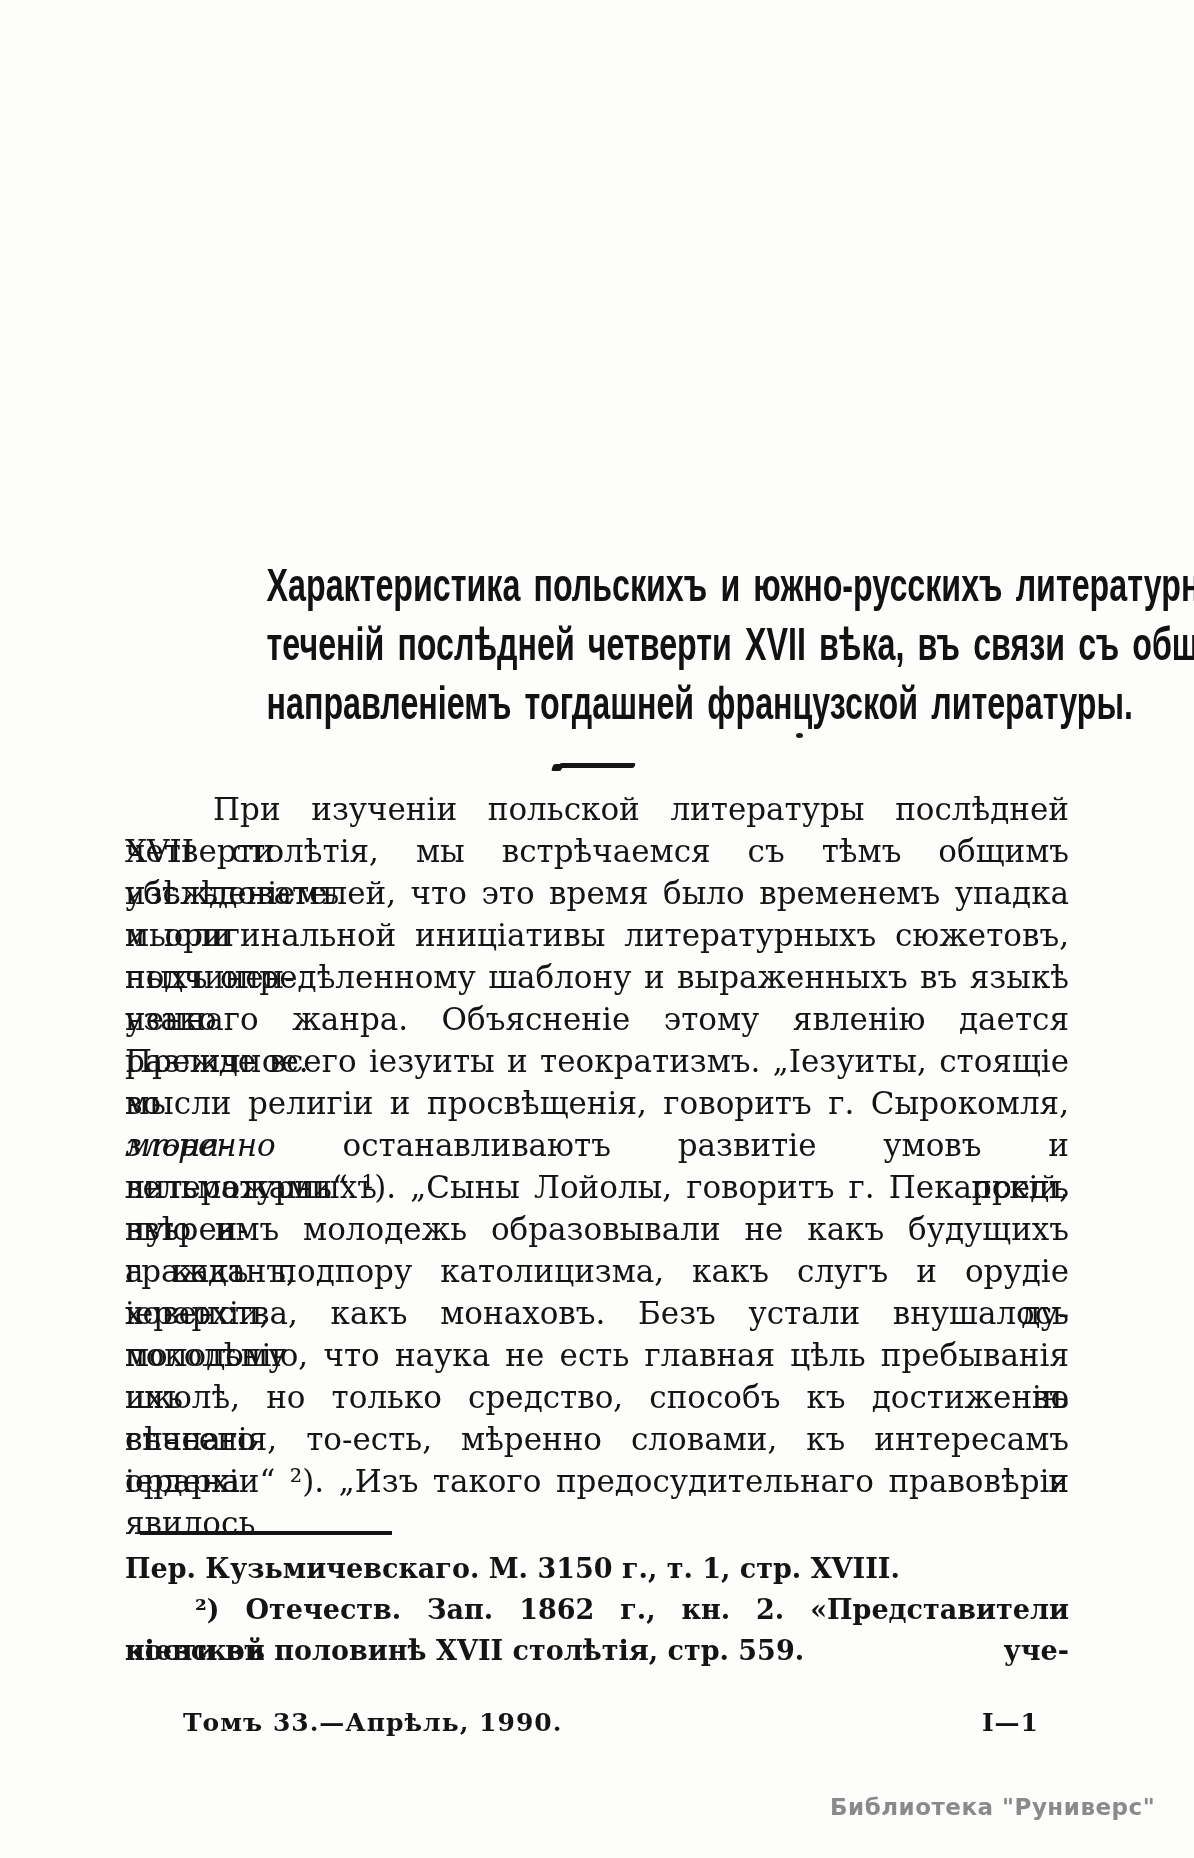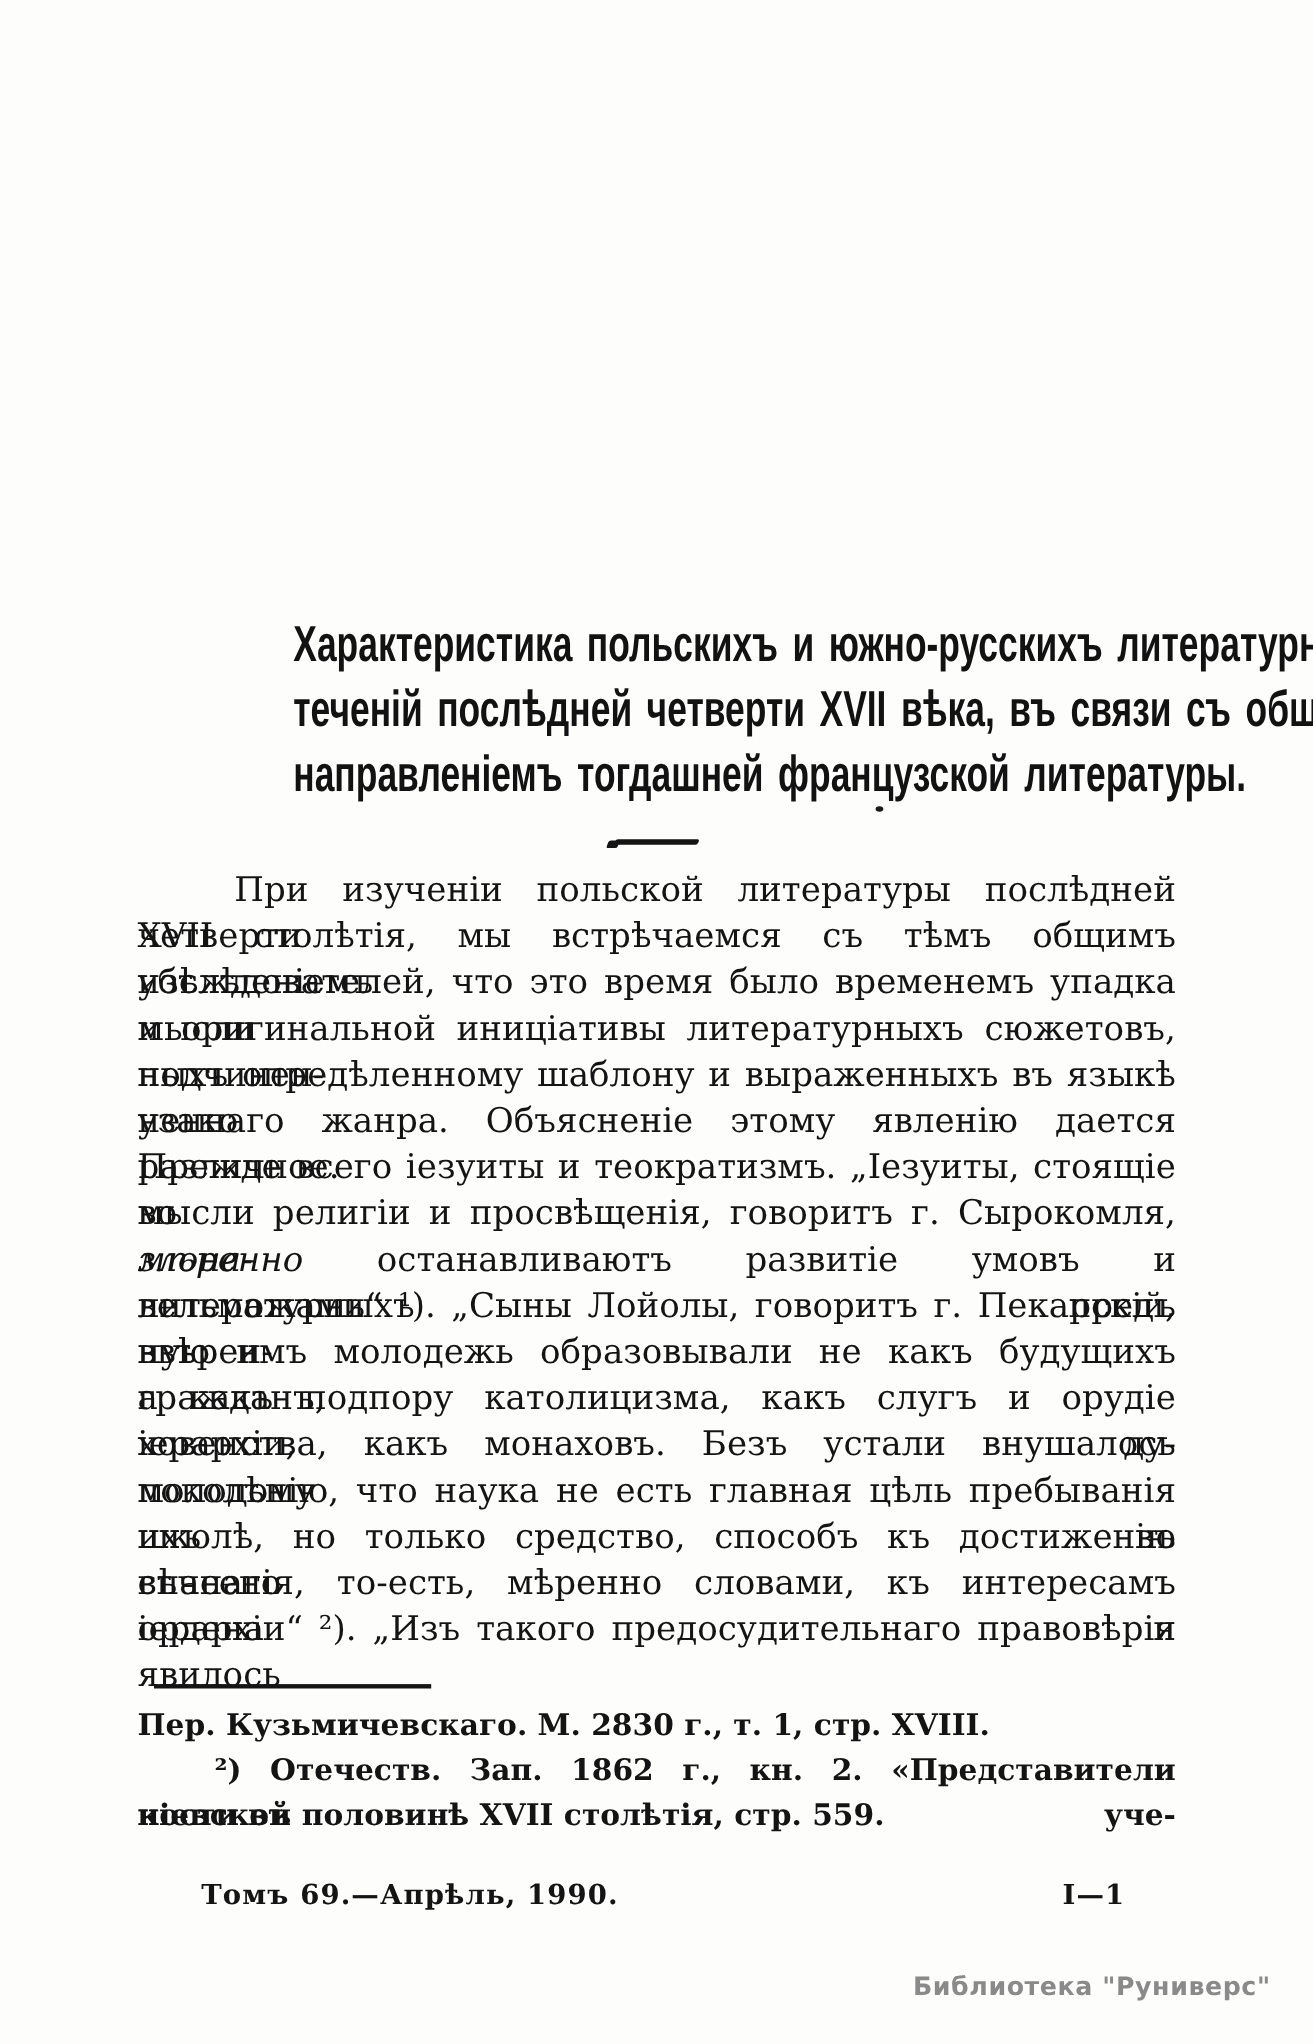--- a/index.html
+++ b/index.html
@@ -77,21 +77,21 @@
     position: absolute;
     top: 1708px; left: 125px; width: 944px;
     display: flex;
     justify-content: space-between;
     align-items: baseline;
     font-size: 25px;
     font-weight: 700;
     letter-spacing: 1px;
   }
   .footer .volume { margin-left: 58px; }
-  .footer .signature { margin-right: 46px; }
+  .footer .signature { margin-right: 30px; }
   
   .watermark {
     position: absolute;
     top: 1794px; left: 830px;
     font-family: "DejaVu Sans", sans-serif;
     font-weight: 700;
     font-size: 23px;
     color: #8a8a8a;
     letter-spacing: 0.5px;
   }
@@ -129,25 +129,25 @@
       <div class="body-line"><span>ховенства, какъ монаховъ. Безъ устали внушалось молодому</span></div>
       <div class="body-line"><span>поколѣнію, что наука не есть главная цѣль пребыванія ихъ въ</span></div>
       <div class="body-line"><span>школѣ, но только средство, способъ къ достиженію вѣчнаго</span></div>
       <div class="body-line"><span>спасенія, то-есть, мѣренно словами, къ интересамъ ордена и</span></div>
       <div class="body-line"><span>іерархіи“ ²). „Изъ такого предосудительнаго правовѣрія явилось</span></div>
     </div>
 
   <div class="fn-rule"></div>
 
   <div class="footnotes">
-      <div class="footnote-line">Пер. Кузьмичевскаго. М. 2830 г., т. 1, стр. XVIII.</div>
+      <div class="footnote-line">Пер. Кузьмичевскаго. М. 3150 г., т. 1, стр. XVIII.</div>
       <div class="footnote-line indent justify">²) Отечеств. Зап. 1862 г., кн. 2. «Представители кіевской уче-</div>
       <div class="footnote-line">ности въ половинѣ XVII столѣтія, стр. 559.</div>
     </div>
 
   <div class="footer">
-    <span class="volume">Томъ 69.—Апрѣль, 1990.</span>
+    <span class="volume">Томъ 33.—Апрѣль, 1990.</span>
     <span class="signature">I—1</span>
   </div>
 
   <div class="watermark">Библиотека "Руниверс"</div>
 
 </div>
 
 </body></html>

